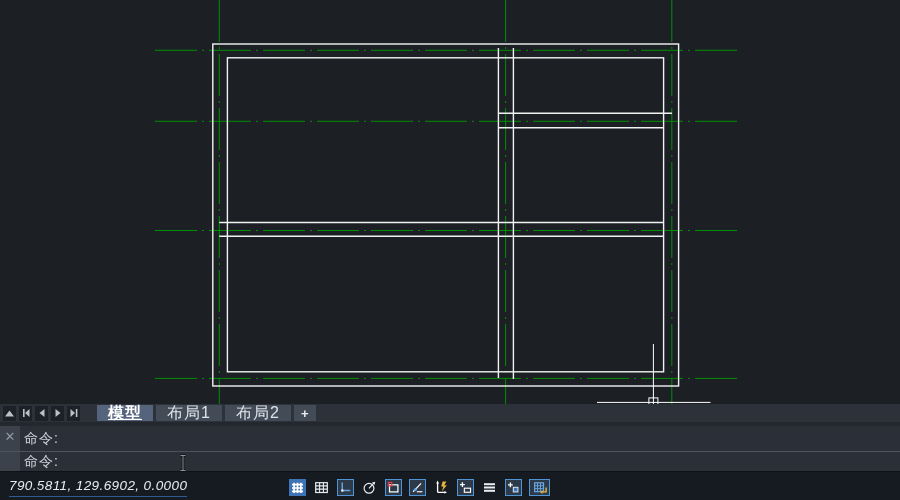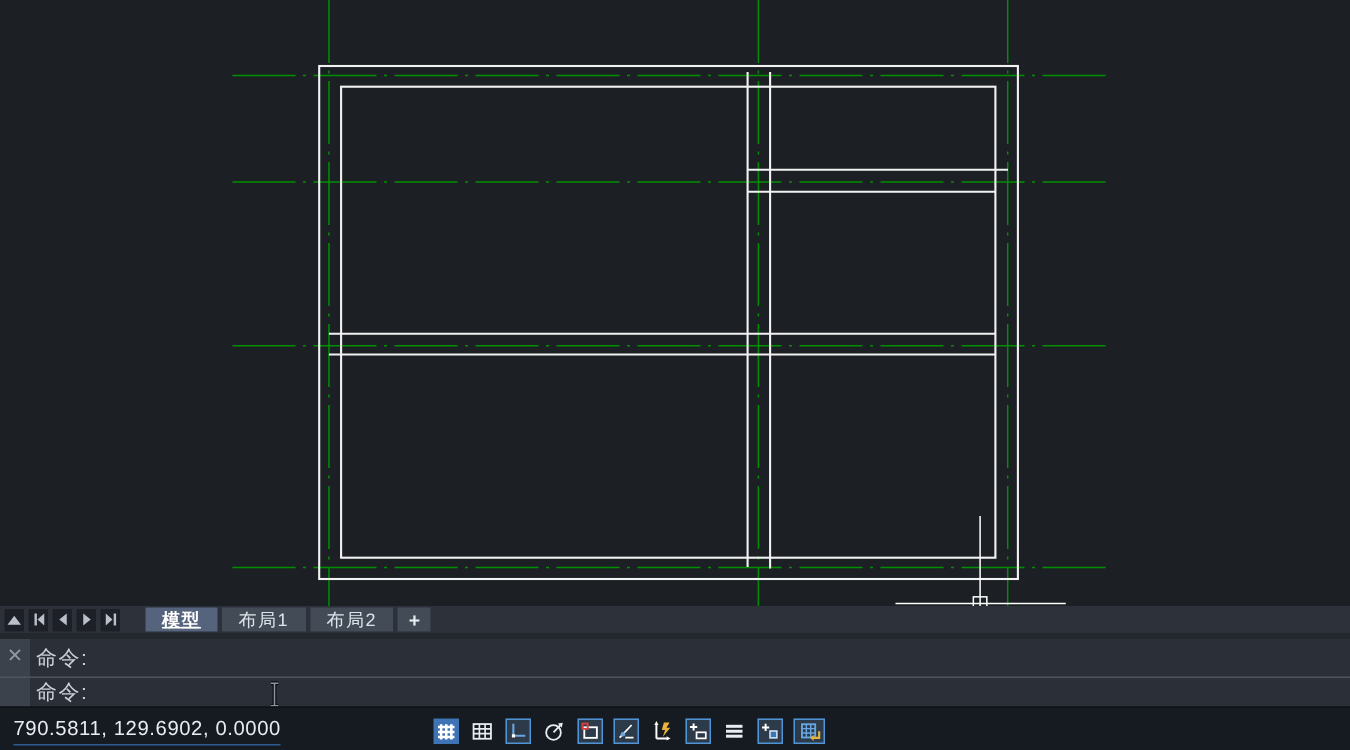--- a/index.html
+++ b/index.html
@@ -18,21 +18,21 @@
     background:#2c313a; display:flex; align-items:center;
   }
   .navbtn {
     width:13px; height:15px; margin-left:3px; background:#1d2127;
     display:flex; align-items:center; justify-content:center; flex:none;
   }
   .navbtn svg { display:block; }
   .tabs { display:flex; margin-left:17px; height:100%; align-items:center; }
   .tab {
     height:16px; padding:0 11px; margin-right:3px; background:#434b56;
-    color:#dde3ea; font-size:12px; display:flex; align-items:center; flex:none;
+    color:#dde3ea; font-size:16px; display:flex; align-items:center; flex:none;
     letter-spacing:1px;
   }
   .tab.active { background:#55637c; color:#ffffff; font-weight:bold; text-decoration:underline; }
   .tab-add {
     width:22px; height:16px; background:#434b56; color:#e8edf3; font-size:13px;
     font-weight:bold; display:flex; align-items:center; justify-content:center; flex:none;
   }
 
   
   .cmdpanel {
@@ -56,20 +56,21 @@
 
   
   .statusbar {
     position:absolute; left:0; top:471px; width:900px; height:29px;
     background:#161a21; border-top:1px solid #0e1116;
   }
   .coords {
     position:absolute; left:9px; top:6px; color:#e9ecf0; font-size:13.5px;
     letter-spacing:0.4px; padding-bottom:3px; border-bottom:1px solid #2d5c91;
     min-width:173px;
+    font-style:italic;
   }
   .sicons { position:absolute; left:289px; top:7px; display:flex; gap:7px; }
   .sicon { width:17px; height:17px; position:relative; flex:none; }
   .sicon svg { position:absolute; left:0; top:0; width:100%; height:100%; }
   .sicon.boxed { border:1px solid #4f94d6; background:#2d3a49; }
   .sicon.filled { background:#3e73b5; }
   .sicon.wide { width:21px; }
 </style>
 </head>
 <body>

